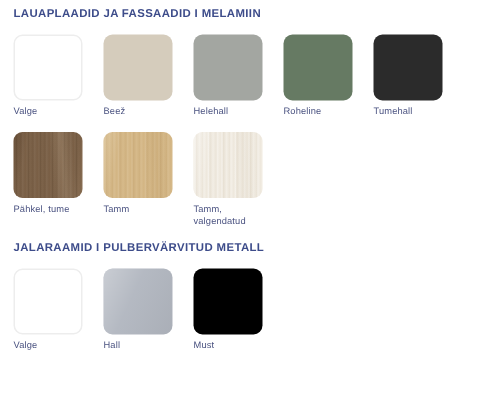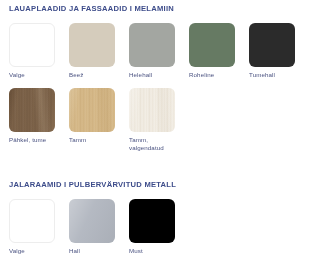--- a/index.html
+++ b/index.html
@@ -177,21 +177,21 @@
       </div>
       <div class="swatch-cell">
         <div class="swatch" style="background:#EFE9DE;">
           <div class="grain grain-bleached"></div>
         </div>
         <div class="swatch-label">Tamm, valgendatud</div>
       </div>
     </div>
   </div>
 
-  <div class="section" style="position:absolute; left:0; top:180px; width:300px;">
+  <div class="section" style="position:absolute; left:0; top:160px; width:300px;">
     <div class="section-title">JALARAAMID I PULBERVÄRVITUD METALL</div>
 
     <div class="swatch-row" style="margin-top:9px;">
       <div class="swatch-cell">
         <div class="swatch" style="background:#FFFFFF; border:1px solid #EDEDED;"></div>
         <div class="swatch-label">Valge</div>
       </div>
       <div class="swatch-cell">
         <div class="swatch" style="background:#B3B8C1;">
           <div class="metal-sheen"></div>

